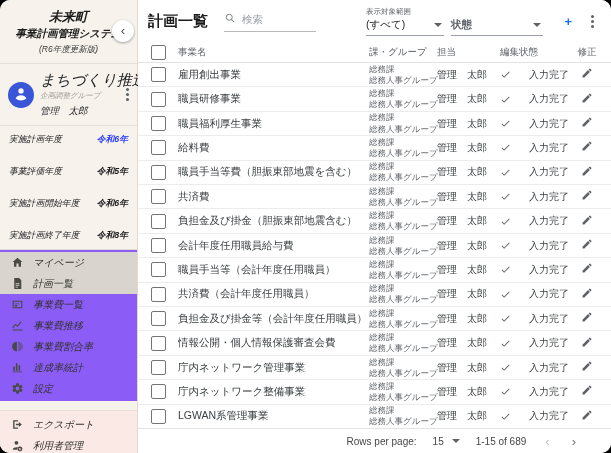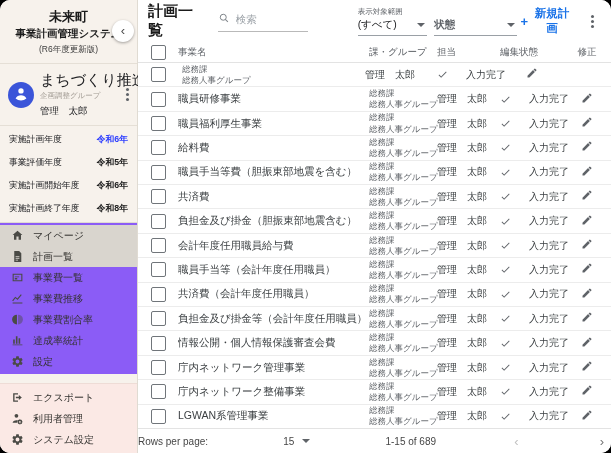--- a/index.html
+++ b/index.html
@@ -1,34 +1,34 @@
 <!DOCTYPE html>
 <html><head>
 <meta charset="utf-8">
 <style>
   html,body{margin:0;padding:0;background:#000;}
   body{width:611px;height:453px;font-family:"Liberation Sans","DejaVu Sans",sans-serif;}
   .window{width:611px;height:453px;border-radius:10px;overflow:hidden;display:flex;background:#fff;position:relative;}
 
   
-  .sidebar{width:137px;flex:none;background:#f7f2ec;border-right:1px solid #e0dbd2;display:flex;flex-direction:column;}
+  .sidebar{width:137px;flex:none;background:#f7f2ec;border-right:1px solid #e0dbd2;display:flex;flex-direction:column;font-style:italic;}
   .sb-title{padding:8px 4px 7px;text-align:center;border-bottom:1px solid #e5dfd6;}
   .t1{font-size:13px;font-weight:bold;color:#1b1b1b;}
   .t2{font-size:10.5px;font-weight:bold;color:#1b1b1b;margin-top:1px;}
   .t3{font-size:8.5px;color:#3c3c3c;margin-top:3px;}
   .sb-user{display:flex;align-items:center;gap:6px;padding:7px 5px 7px 8px;border-bottom:1px solid #e5dfd6;}
   .avatar{width:26px;height:26px;border-radius:50%;background:#3b55d9;flex:none;display:flex;align-items:center;justify-content:center;}
   .avatar svg{width:20px;height:20px;}
   .u-meta{flex:1;min-width:0;}
   .u-dept{font-size:15px;color:#202124;white-space:nowrap;}
   .u-group{font-size:7.5px;color:#a09a92;margin:1px 0 4px;white-space:nowrap;}
   .u-name{font-size:9.5px;color:#202124;}
   .kebab{display:flex;flex-direction:column;gap:2px;padding:3px;cursor:pointer;flex:none;}
   .kebab i{width:3px;height:3px;border-radius:50%;background:#5f6368;}
-  .sb-years{padding:8px 9px 7px;display:flex;flex-direction:column;gap:11px;}
+  .sb-years{padding:8px 9px 7px;display:flex;flex-direction:column;gap:20px;}
   .yr{display:flex;justify-content:space-between;align-items:center;font-size:8.8px;}
   .yr-label{color:#202124;}
   .yr-value{font-weight:bold;color:#1b1b1b;}
   .yr-value.highlight{color:#2b3cff;}
   .sb-menu{background:#8b5cf6;border-top:1px solid #e0dbd2;padding:2px 0;}
   .sb-item{height:21px;display:flex;align-items:center;gap:9px;padding-left:10px;font-size:10px;color:#33322f;cursor:pointer;}
   .sb-item.hl,.sb-item.selected{background:#d9d5ce;}
   .sb-ic{width:14px;height:14px;color:#4a4a45;display:flex;align-items:center;justify-content:center;flex:none;}
   .sb-ic svg{width:13px;height:13px;}
   .sb-admin{margin-top:9px;background:#fbe9e5;padding:3px 0;border-top:1px solid #eedcd6;}
@@ -70,21 +70,21 @@
   .c-owner{font-size:10px;color:#3c4043;white-space:nowrap;}
   .c-status{display:flex;align-items:center;gap:18px;font-size:10px;color:#3c4043;white-space:nowrap;}
   .check-ic{width:11px;height:11px;color:#5f6368;display:flex;}
   .check-ic svg{width:11px;height:11px;}
   .c-edit{display:flex;justify-content:center;}
   .edit-btn{background:none;border:none;padding:2px;cursor:pointer;color:#5f6368;display:flex;}
   .edit-btn svg{width:12px;height:12px;}
 
   
   .tfoot{height:24px;flex:none;border-top:1px solid #e3e3e3;display:flex;align-items:center;
-    justify-content:space-between;gap:16px;padding-right:4px;font-size:10px;color:#464646;}
+    justify-content:flex-end;gap:16px;padding-right:32px;font-size:10px;color:#464646;}
   .rpp{display:flex;align-items:center;gap:8px;cursor:pointer;}
   .pg{color:#757575;font-size:13px;line-height:1;cursor:pointer;padding:0 3px;}
   .pg.prev{color:#c2c2c2;}
 </style>
 </head>
 <body>
 
 <div class="window">
 
   <aside class="sidebar">
@@ -256,21 +256,20 @@
       <div class="select status">
         <div class="sel-label">&nbsp;</div>
         <div class="sel-row">
           <span class="ph">状態</span>
           <i class="arr"></i>
         </div>
       </div>
 
       <button class="new-plan">
         <span class="plus">+</span>
-        <span>新規計画</span>
       </button>
 
       <span class="kebab">
           <i></i>
           <i></i>
           <i></i>
         </span>
     </header>
 
     <div class="thead grid">
@@ -279,20 +278,21 @@
       <span style="padding-left:4px">課・グループ</span>
       <span>担当</span>
       <span>編集状態</span>
       <span style="justify-self:center">修正</span>
     </div>
 
     <div class="tbody">
 
     <div class="trow grid">
           <span class="cb"></span>
+          <span class="c-name">雇用創出事業</span>
           <span class="c-group">
             <span>総務課</span>
             <span>総務人事グループ</span>
           </span>
           <span class="c-owner">管理　太郎</span>
           <span class="c-status">
             <span class="check-ic">
               <svg viewBox="0 0 24 24" fill="currentColor">
                 <path d="M9 16.2 4.8 12l-1.4 1.4L9 19 21 7l-1.4-1.4z"></path>
               </svg>

